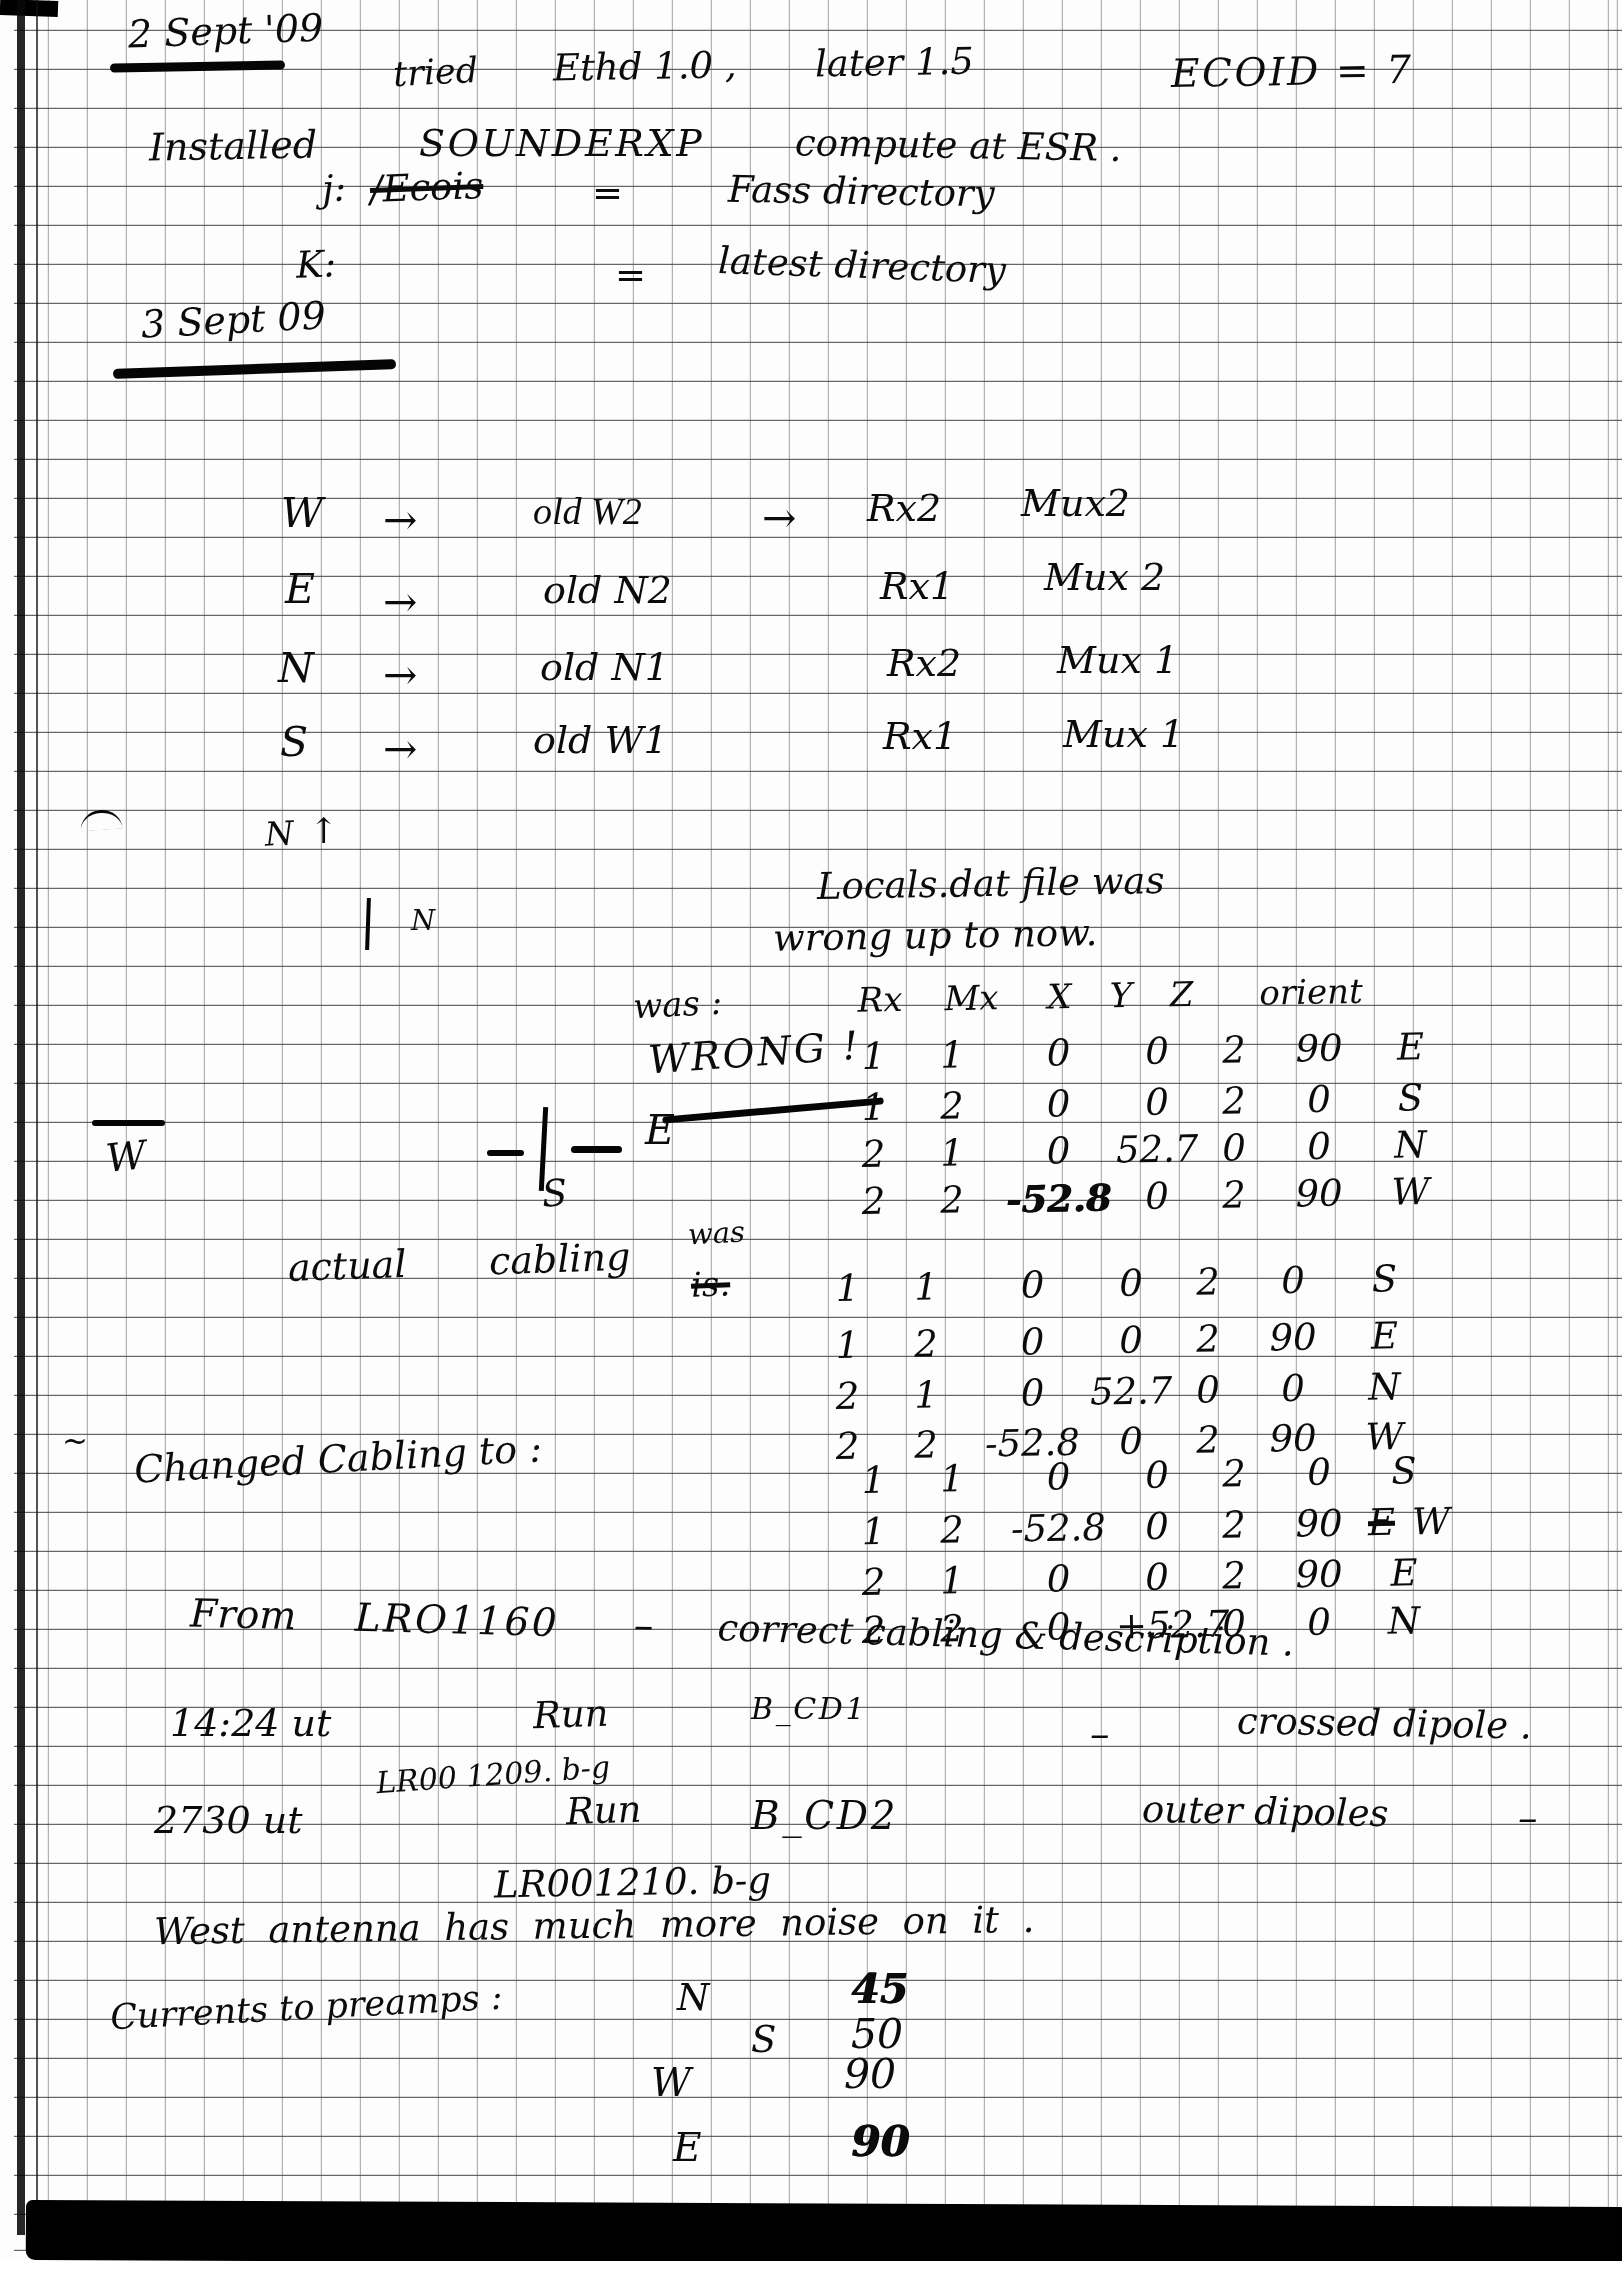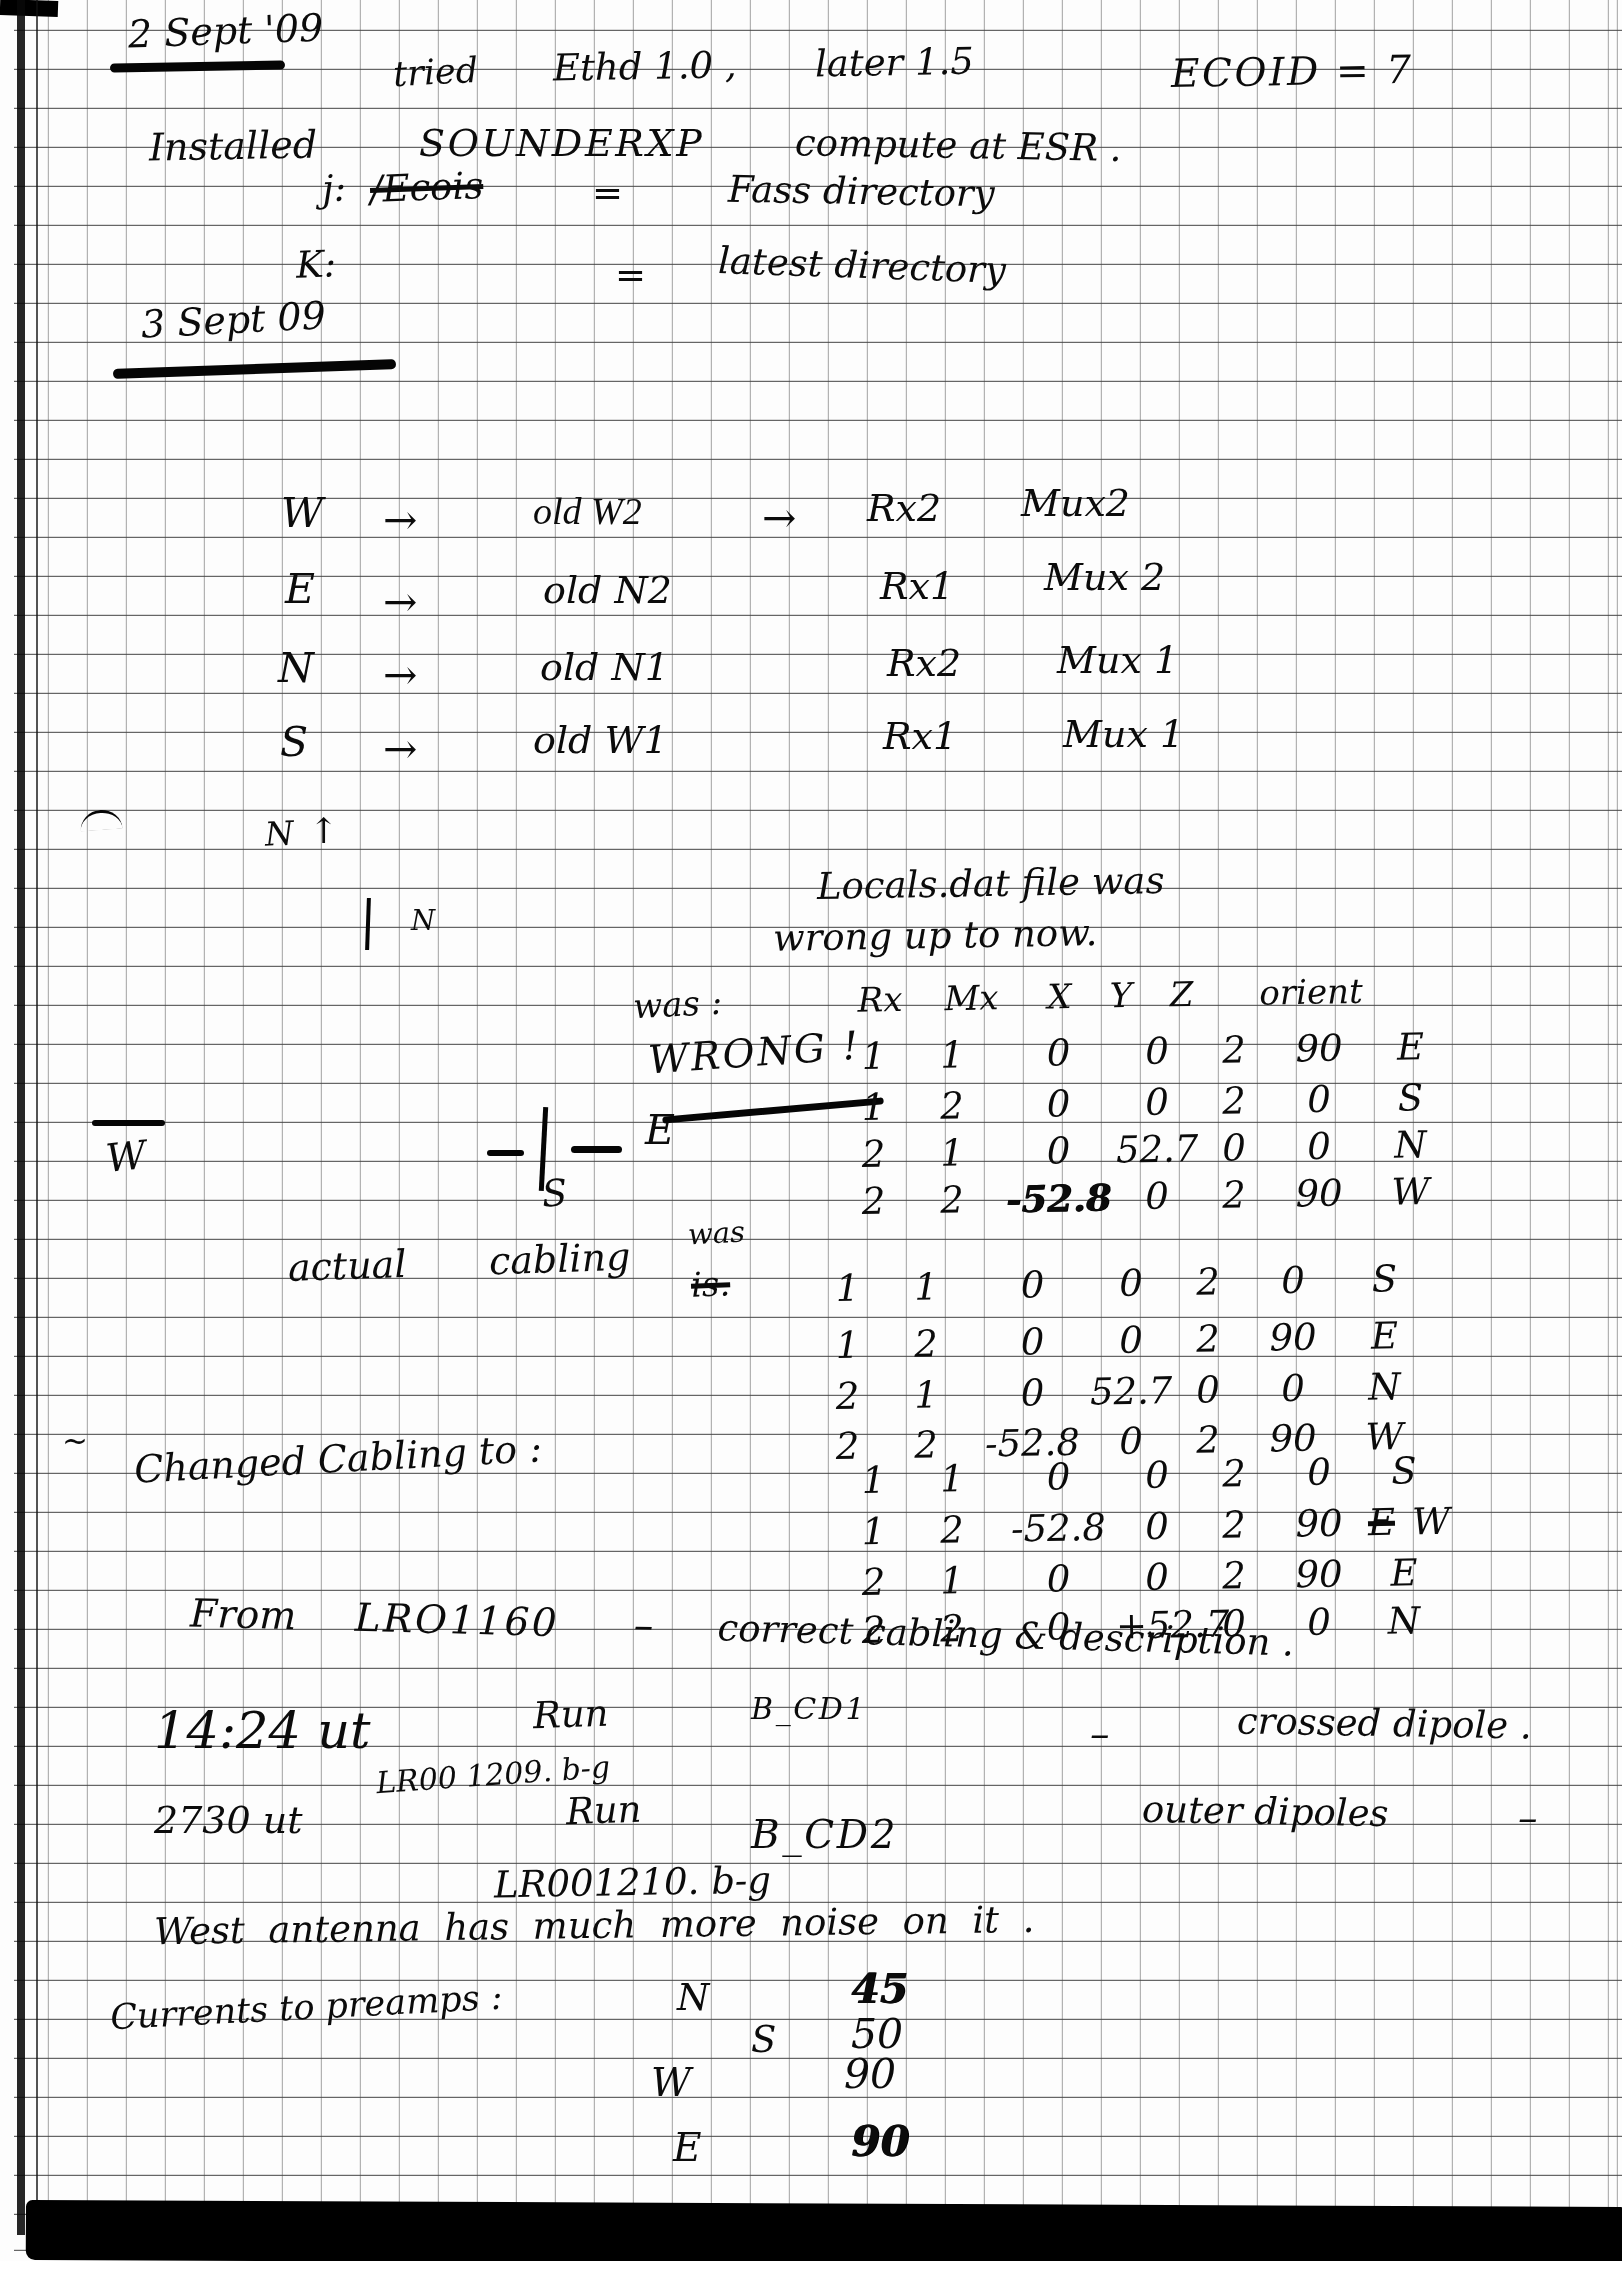--- a/index.html
+++ b/index.html
@@ -241,30 +241,30 @@
       <span style="width:72px;">N</span>
   </div>
 
   <div class="hw" style="left:190px;top:1608px;font-size:39px;transform:rotate(1.5deg);">
     <span>From</span>
     <span class="caps" style="margin-left:46px;">LRO1160</span>
     <span style="margin-left:62px;">–</span>
     <span style="margin-left:52px;font-size:37px;">correct  cabling  &amp;  description .</span>
   </div>
 
-  <div class="hw" style="left:154px;top:1704px;font-size:51px;">14:24 ut</div>
+  <div class="hw" style="left:170px;top:1704px;font-size:38px;">14:24 ut</div>
   <div class="hw" style="left:533px;top:1696px;font-size:37px;transform:rotate(-2deg);">Run</div>
   <div class="hw caps" style="left:751px;top:1693px;font-size:30px;">B_CD1</div>
   <div class="hw" style="left:1090px;top:1714px;font-size:39px;">–</div>
   <div class="hw" style="left:1237px;top:1705px;font-size:37px;transform:rotate(1deg);">crossed  dipole .</div>
   <div class="hw" style="left:376px;top:1759px;font-size:30px;transform:rotate(-4deg);">LR00 1209. b-g</div>
 
   <div class="hw" style="left:154px;top:1801px;font-size:38px;">2730 ut</div>
   <div class="hw" style="left:566px;top:1792px;font-size:37px;transform:rotate(-2deg);">Run</div>
-  <div class="hw caps" style="left:751px;top:1796px;font-size:39px;margin-top:19px;">B_CD2</div>
+  <div class="hw caps" style="left:751px;top:1796px;font-size:39px;">B_CD2</div>
   <div class="hw" style="left:1142px;top:1793px;font-size:37px;transform:rotate(1deg);">outer  dipoles</div>
   <div class="hw" style="left:1518px;top:1798px;font-size:39px;">–</div>
   <div class="hw" style="left:494px;top:1864px;font-size:37px;transform:rotate(-1deg);">LR001210. b-g</div>
 
   <div class="hw" style="left:154px;top:1907px;font-size:37px;word-spacing:11.8px;transform:rotate(-0.8deg);">West  antenna  has  much  more  noise  on  it .</div>
 
   <div class="hw" style="left:110px;top:1989px;font-size:35px;transform:rotate(-3deg);">Currents  to  preamps :</div>
   <div class="hw" style="left:677px;top:1979px;font-size:37px;">N</div>
   <div class="hw heavy" style="left:851px;top:1968px;font-size:41px;">45</div>
   <div class="hw" style="left:751px;top:2021px;font-size:37px;">S</div>

